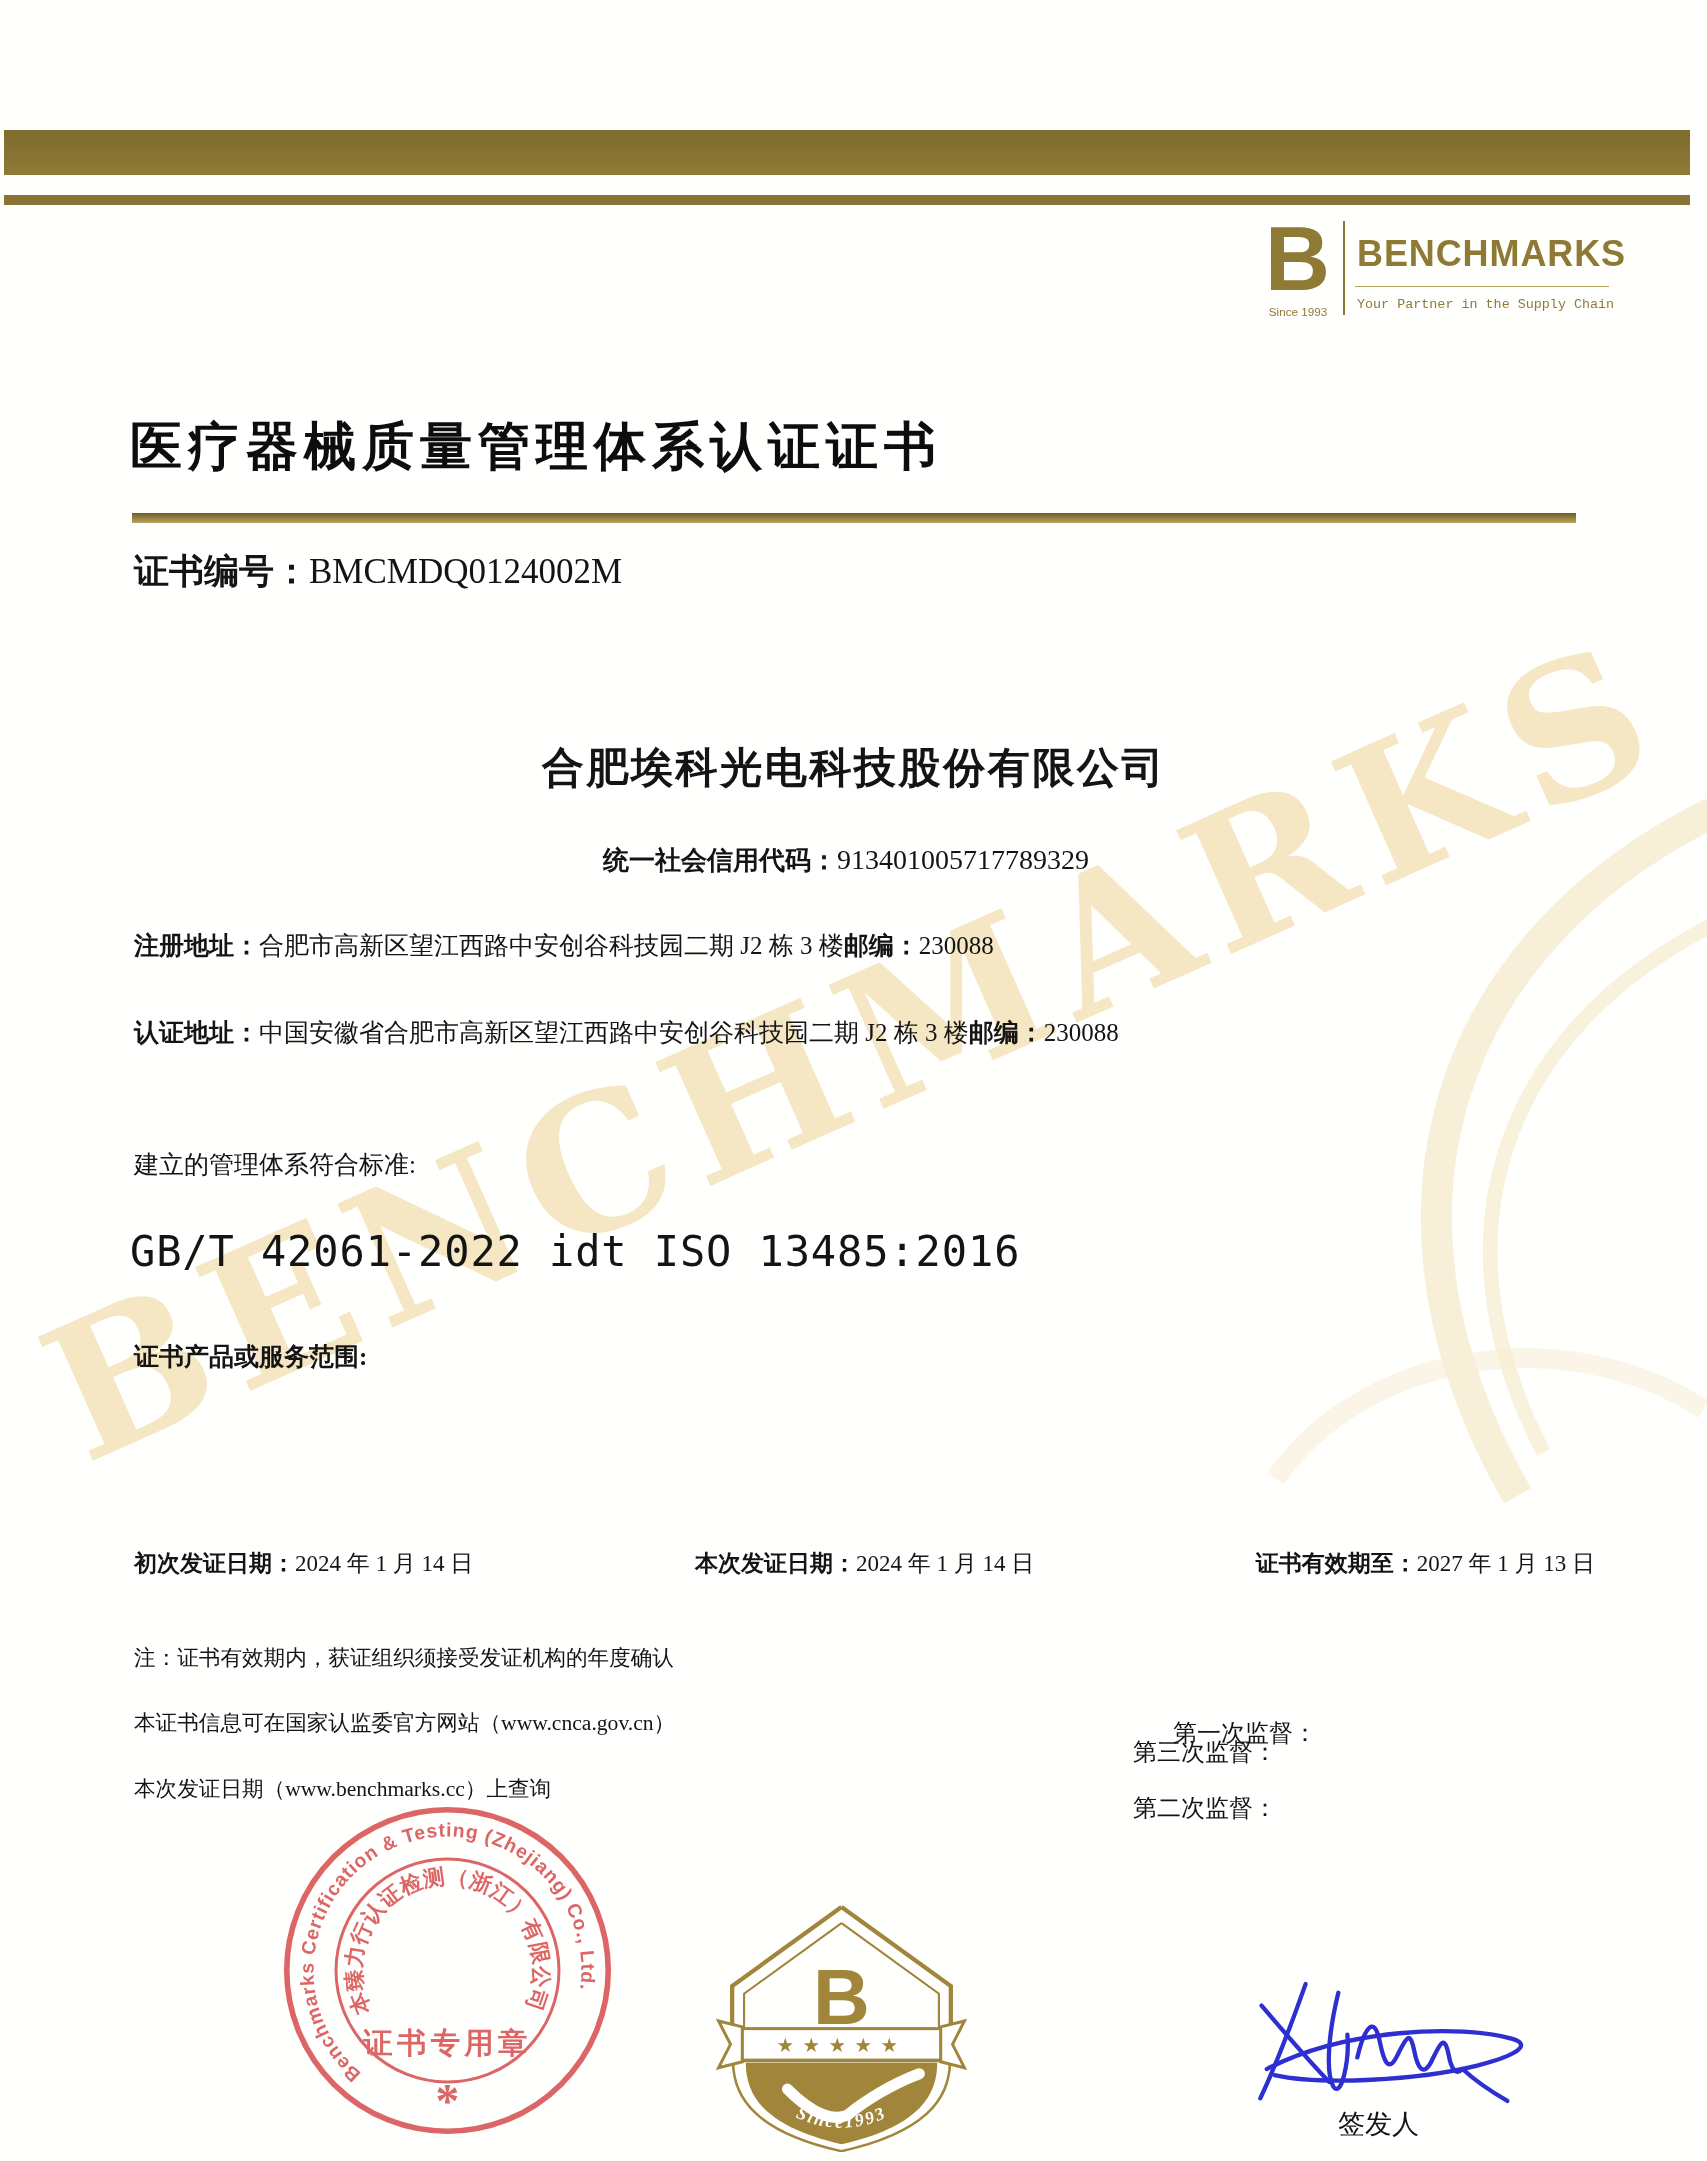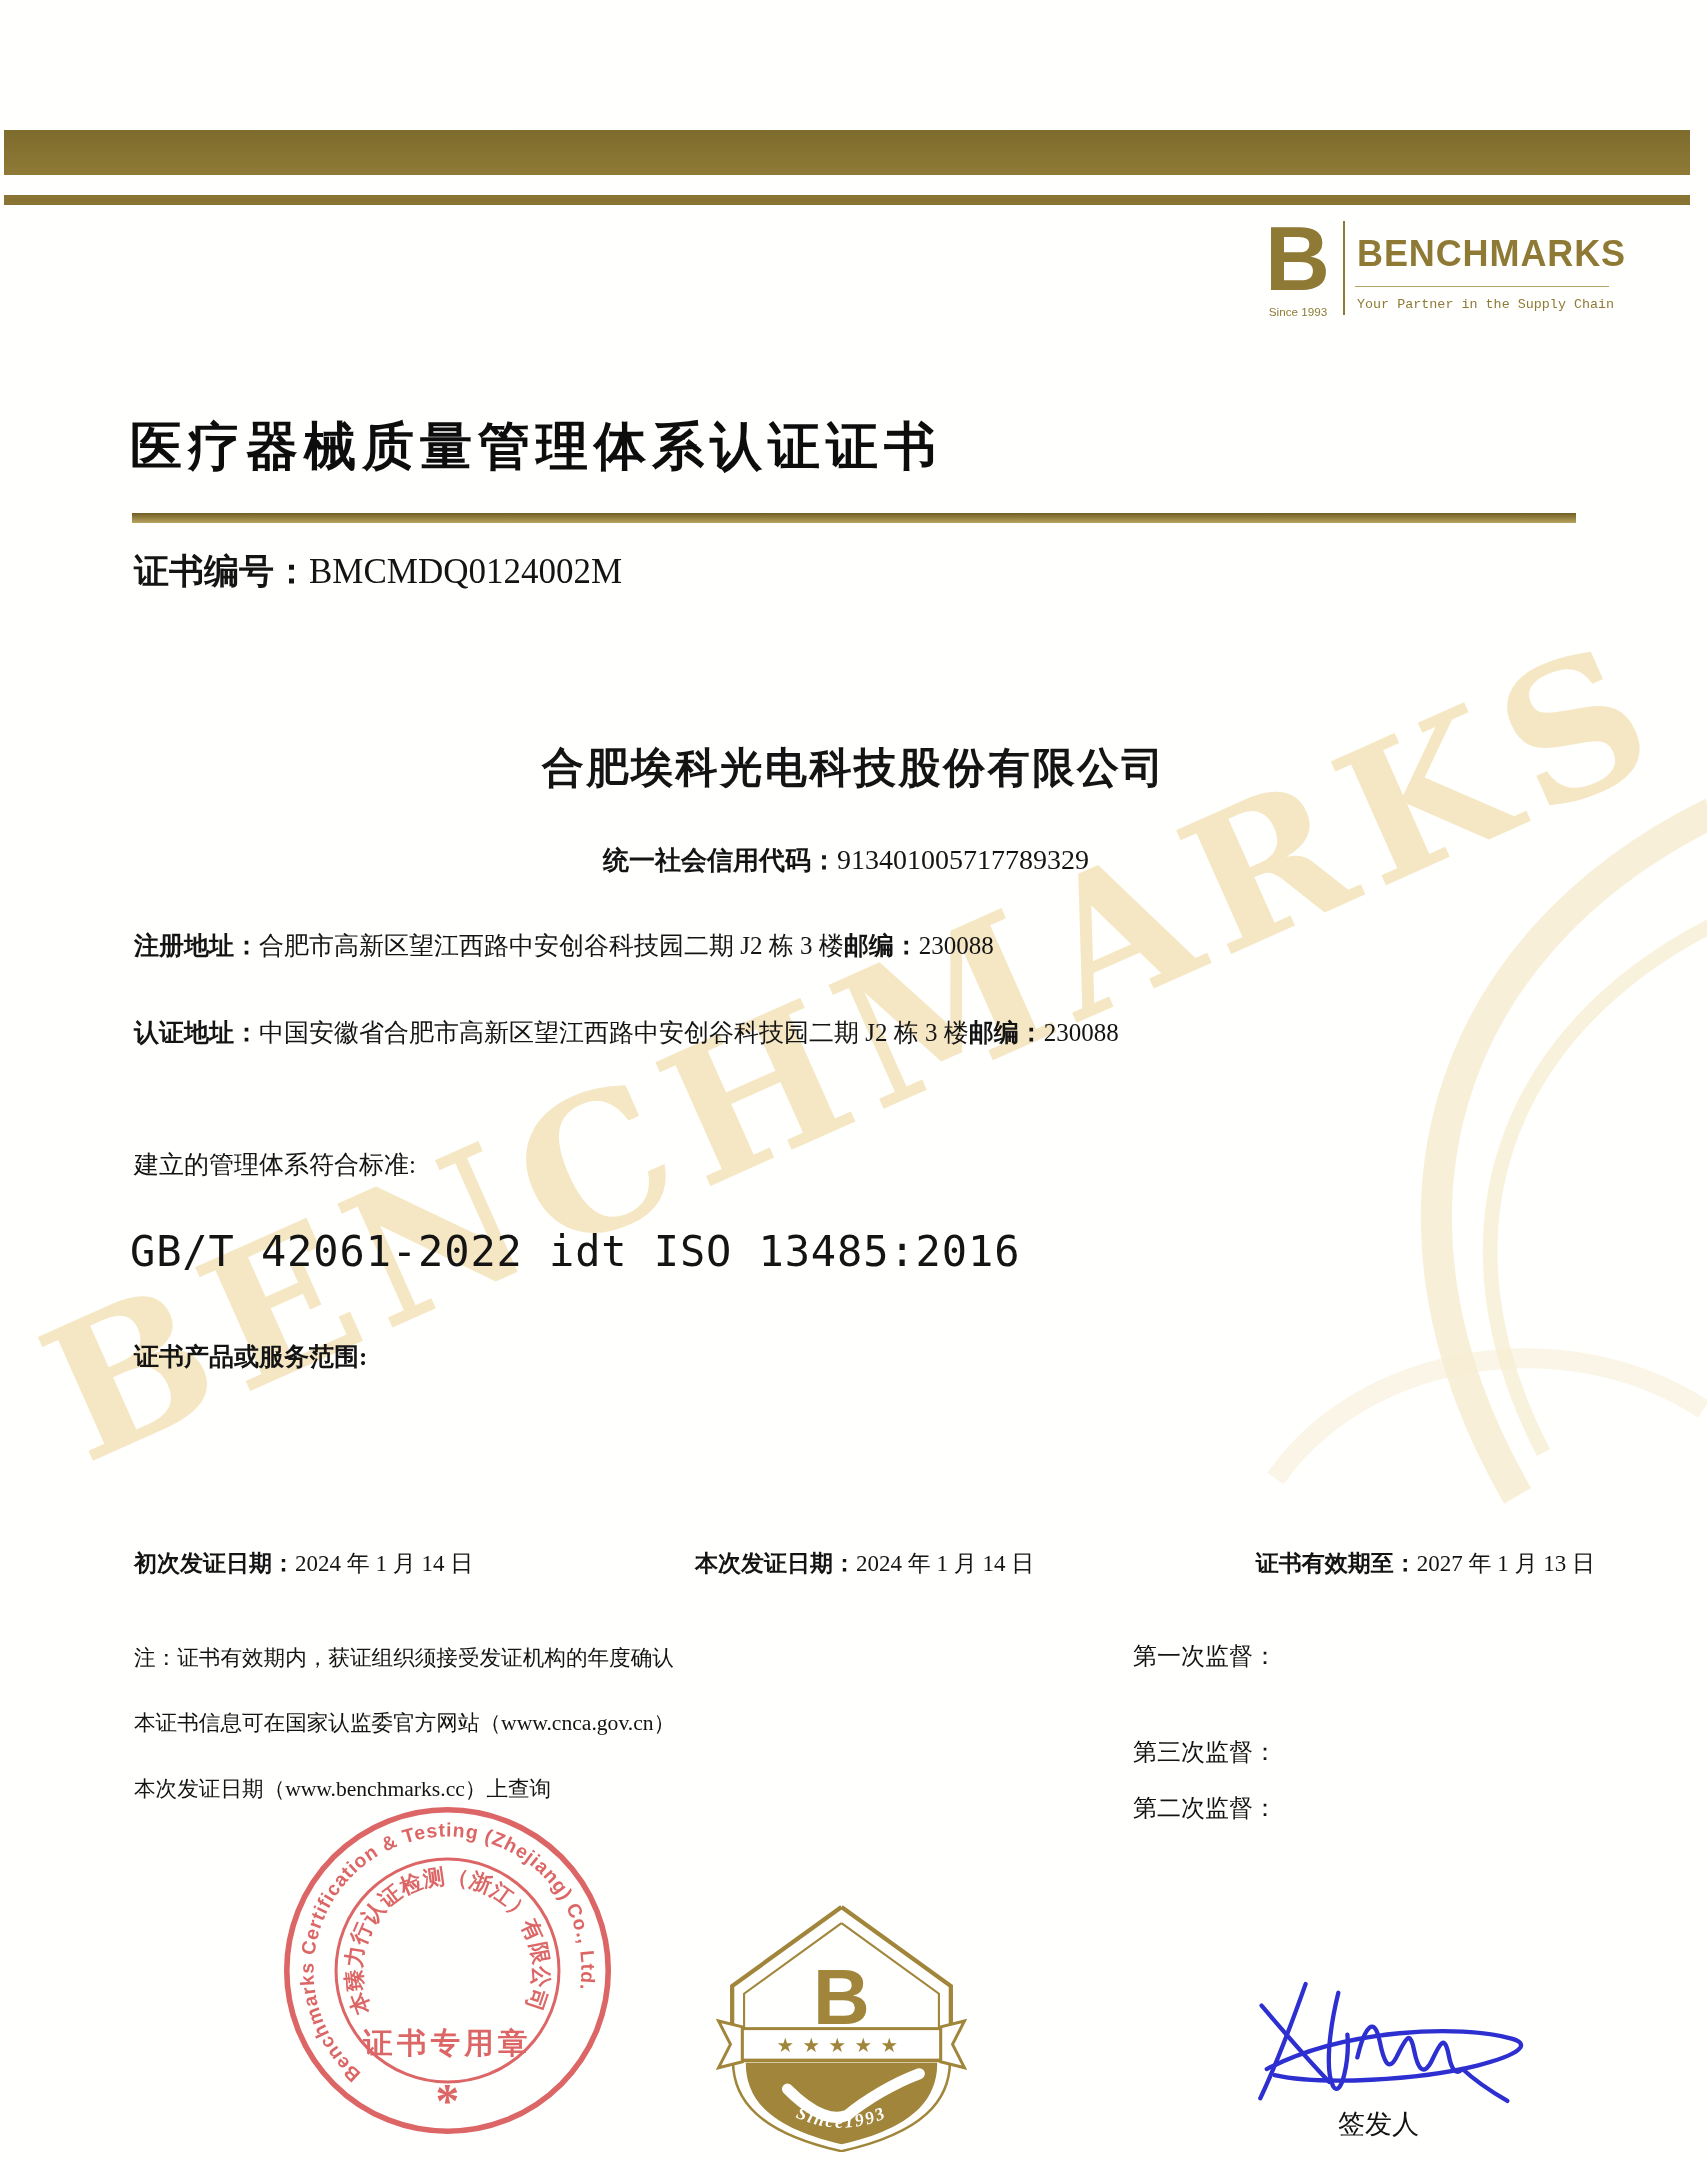--- a/index.html
+++ b/index.html
@@ -67,21 +67,21 @@
   .scope-lab { left:134px; top:1340px; font-size:25px; font-weight:700; }
   .scope { left:134px; top:1406px; font-size:24px; }
 
   .dates { left:134px; top:1548px; width:1461px; display:flex;
     justify-content:space-between; font-size:23px; }
   .dates .lab { font-weight:700; }
 
   .note { left:134px; font-size:21.6px; }
   .note-1 { top:1643px; } .note-2 { top:1708px; } .note-3 { top:1774px; }
   .sup { left:1133px; font-size:24px; }
-  .sup-1 { top:1640px; } .sup-2 { top:1792px; } .sup-3 { top:1736px; }
+  .sup-1 { top:1717px;margin-left:40px; } .sup-2 { top:1792px; } .sup-3 { top:1736px; }
 
   
   .stamp { left:279px; top:1802px; }
   .badge { left:716px; top:1901px; }
   .sig   { left:1236px; top:1969px; }
   .signer { left:1292px; top:2106px; width:173px; text-align:center; font-size:27px; }
 
   .z1 { z-index:1; }
 </style>
 </head>

